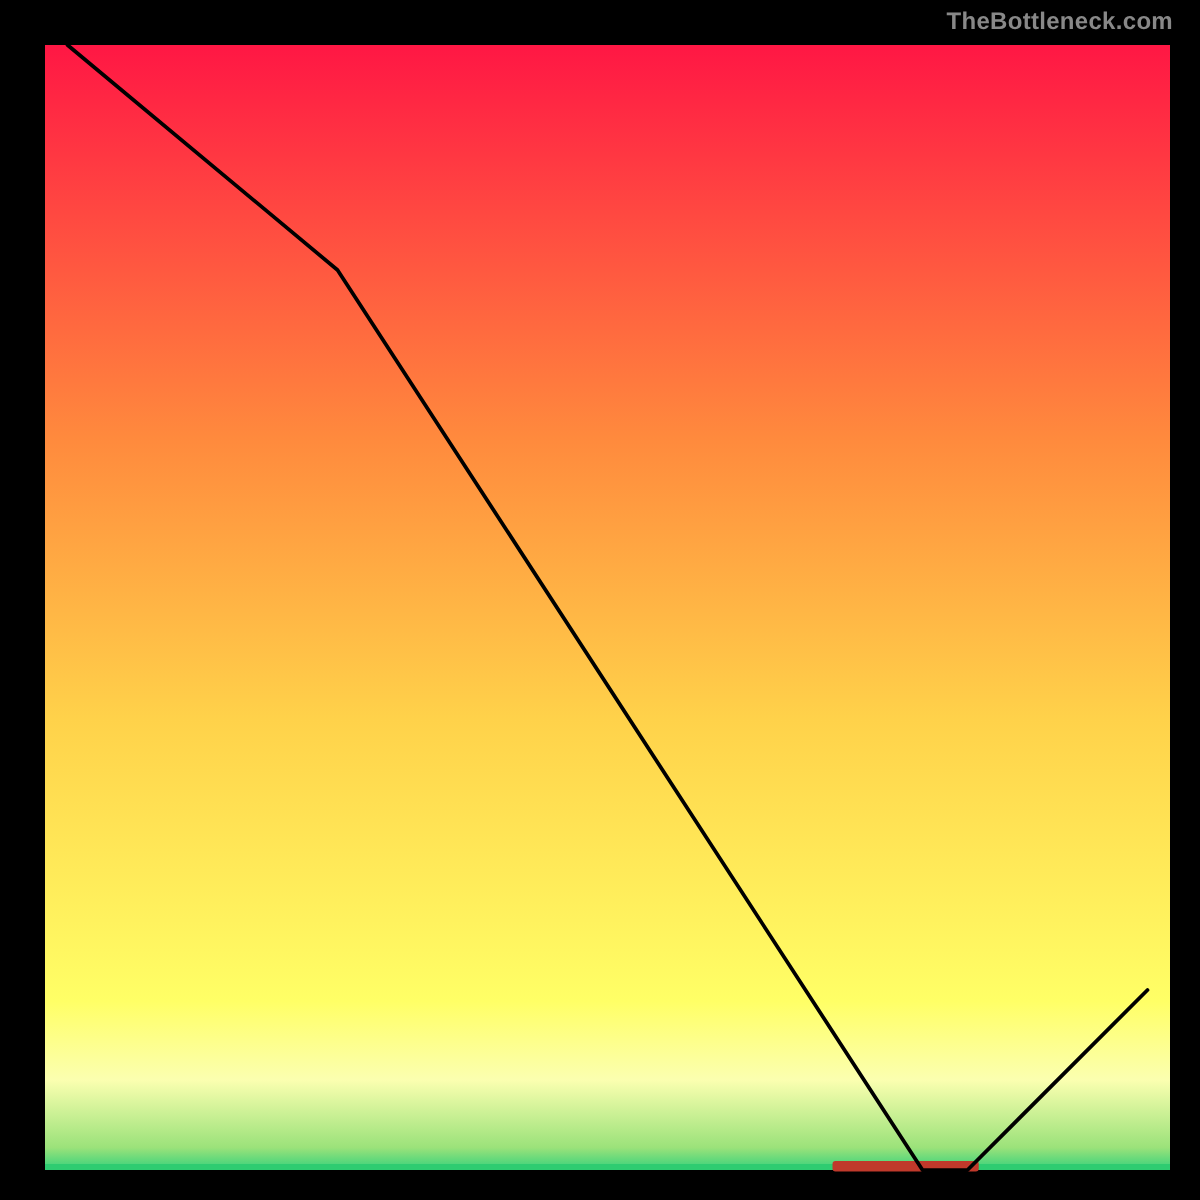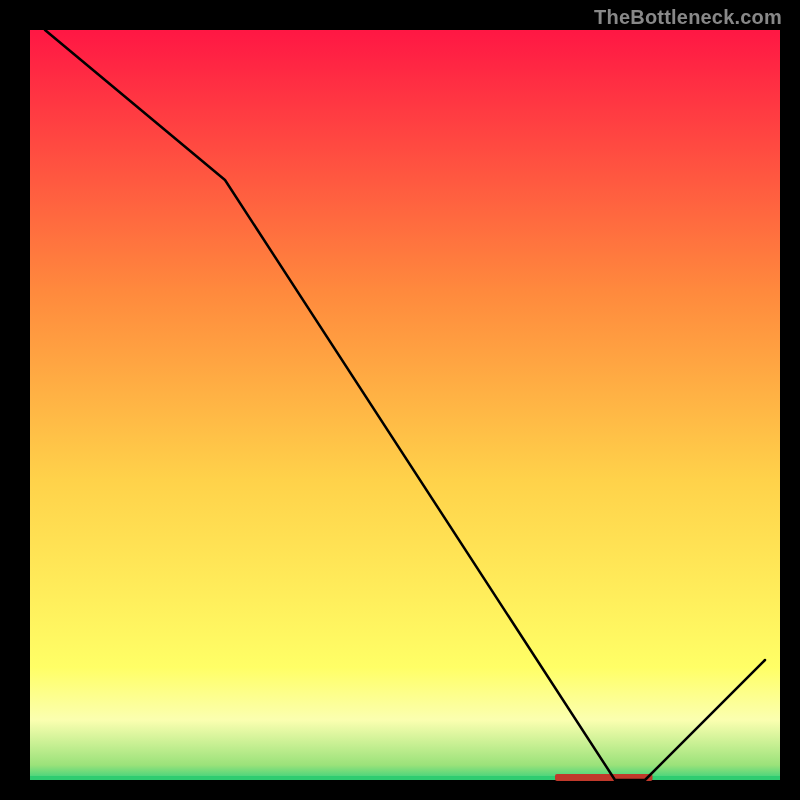--- a/index.html
+++ b/index.html
@@ -15,21 +15,21 @@
     width: 800px;
     height: 800px;
     background: #000;
   }
   .watermark {
     position: absolute;
     top: 6px;
     right: 18px;
     color: #888;
     font-family: Arial, Helvetica, sans-serif;
-    font-size: 20px;
+    font-size: 16px;
     font-weight: 600;
     letter-spacing: 0.2px;
     z-index: 5;
   }
   svg {
     position: absolute;
     left: 0;
     top: 0;
     width: 800px;
     height: 800px;

